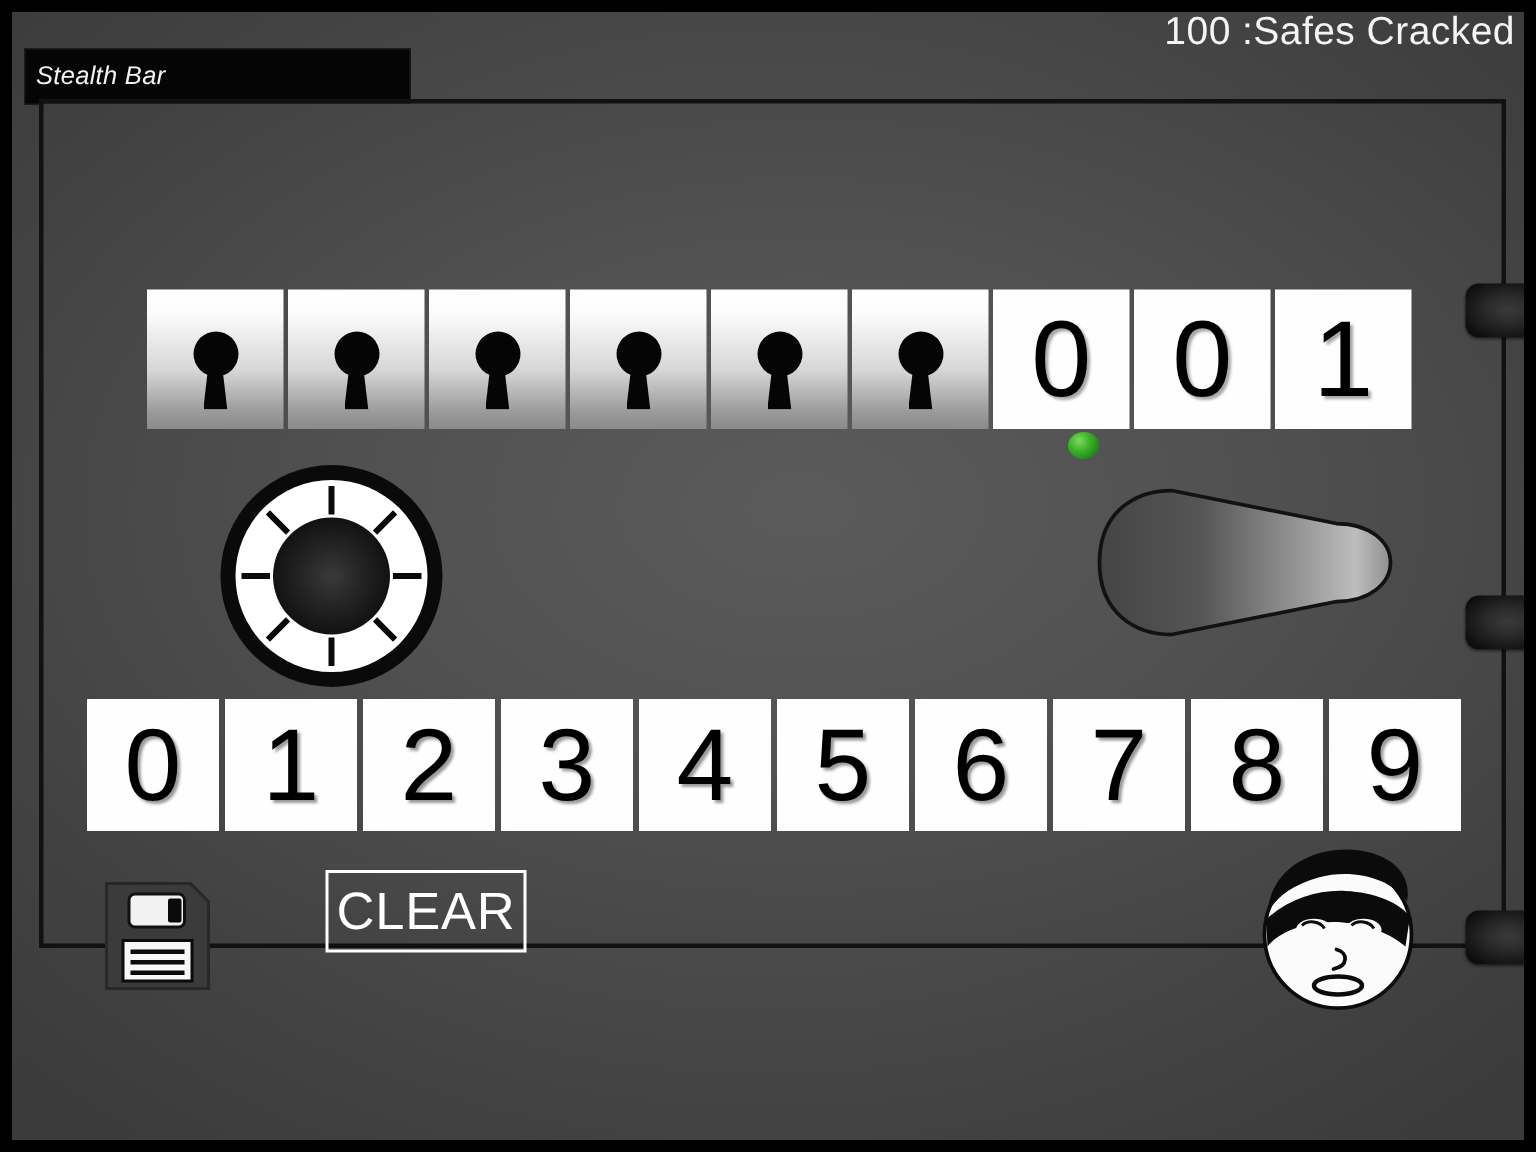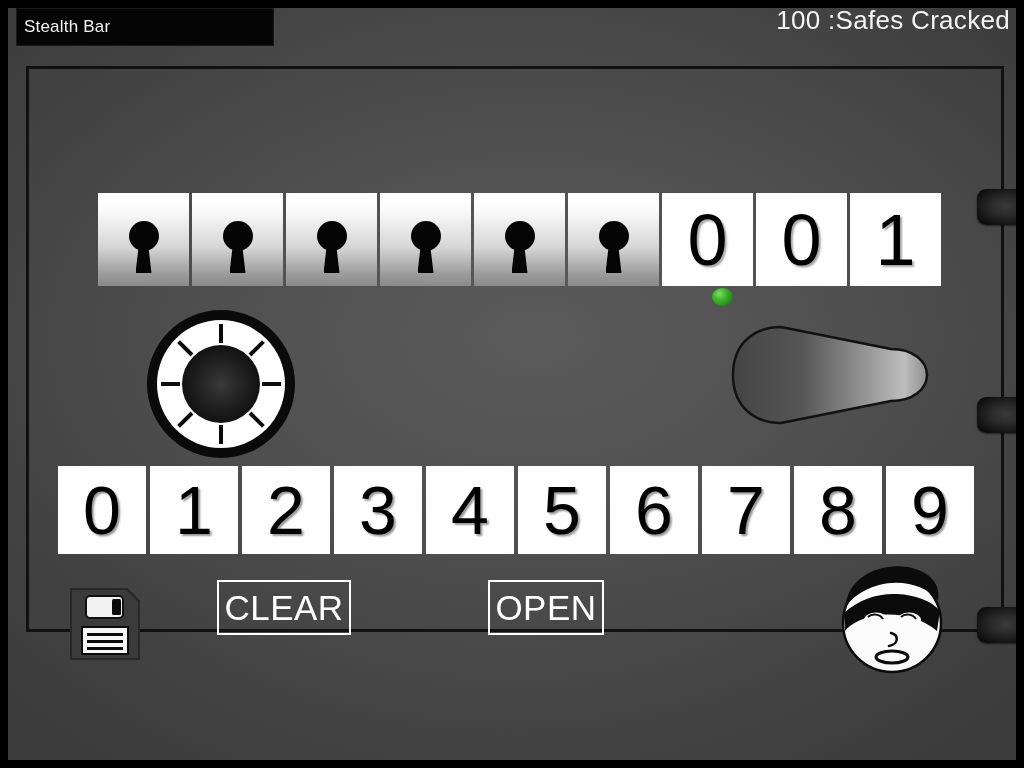--- a/index.html
+++ b/index.html
@@ -23,27 +23,28 @@
     background: radial-gradient(ellipse 70% 70% at 50% 45%, #585858 0%, #4e4e4e 45%, #434343 75%, #3b3b3b 100%);
     box-sizing: border-box;
     border: 8px solid #000;
     overflow: hidden;
   }
 
   
   #stealth-bar {
     position: absolute;
     left: 8px;
-    top: 0;
+    top: 24px;
     width: 258px;
     height: 38px;
     background: #050505;
     border: 1px solid #1a1a1a;
     box-sizing: border-box;
     overflow: hidden;
+    font-style: italic;
   }
   #stealth-bar-fill {
     position: absolute;
     left: 0; top: 0; bottom: 0;
     width: 0%;
     background: #1f8a2a;
   }
   #stealth-bar-label {
     position: absolute;
     left: 7px;
@@ -359,21 +360,20 @@
       <div class="key">3</div>
       <div class="key">4</div>
       <div class="key">5</div>
       <div class="key">6</div>
       <div class="key">7</div>
       <div class="key">8</div>
       <div class="key">9</div>
     </div>
 
     <div class="action-button" id="btn-clear">CLEAR</div>
-    <div class="action-button" id="btn-open">OPEN</div>
 
     <div id="save-icon">
       <svg width="72" height="74" viewBox="0 0 72 74">
         <path d="M 2,2 L 58,2 L 70,14 L 70,72 L 2,72 Z" fill="#3b3b3b" stroke="#282828" stroke-width="2"></path>
         <rect x="17" y="9" width="37" height="22" rx="4" fill="#f2f2f2" stroke="#111" stroke-width="2"></rect>
         <rect x="43" y="12" width="9" height="16" rx="1.5" fill="#0b0b0b"></rect>
         <rect x="13" y="40" width="46" height="27" fill="#f7f7f7" stroke="#0b0b0b" stroke-width="2"></rect>
         <rect x="18" y="46" width="36" height="3" fill="#0b0b0b"></rect>
         <rect x="18" y="53" width="36" height="3" fill="#0b0b0b"></rect>
         <rect x="18" y="60" width="36" height="3" fill="#0b0b0b"></rect>

